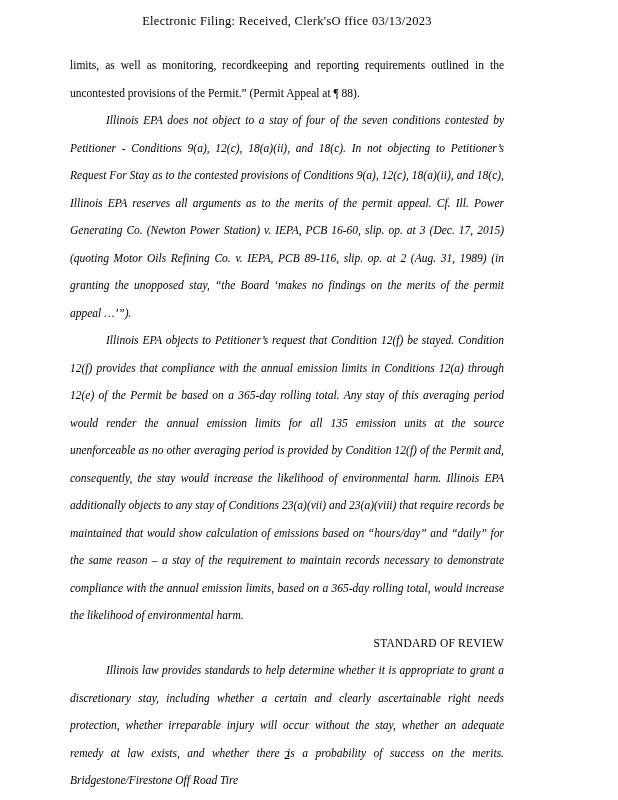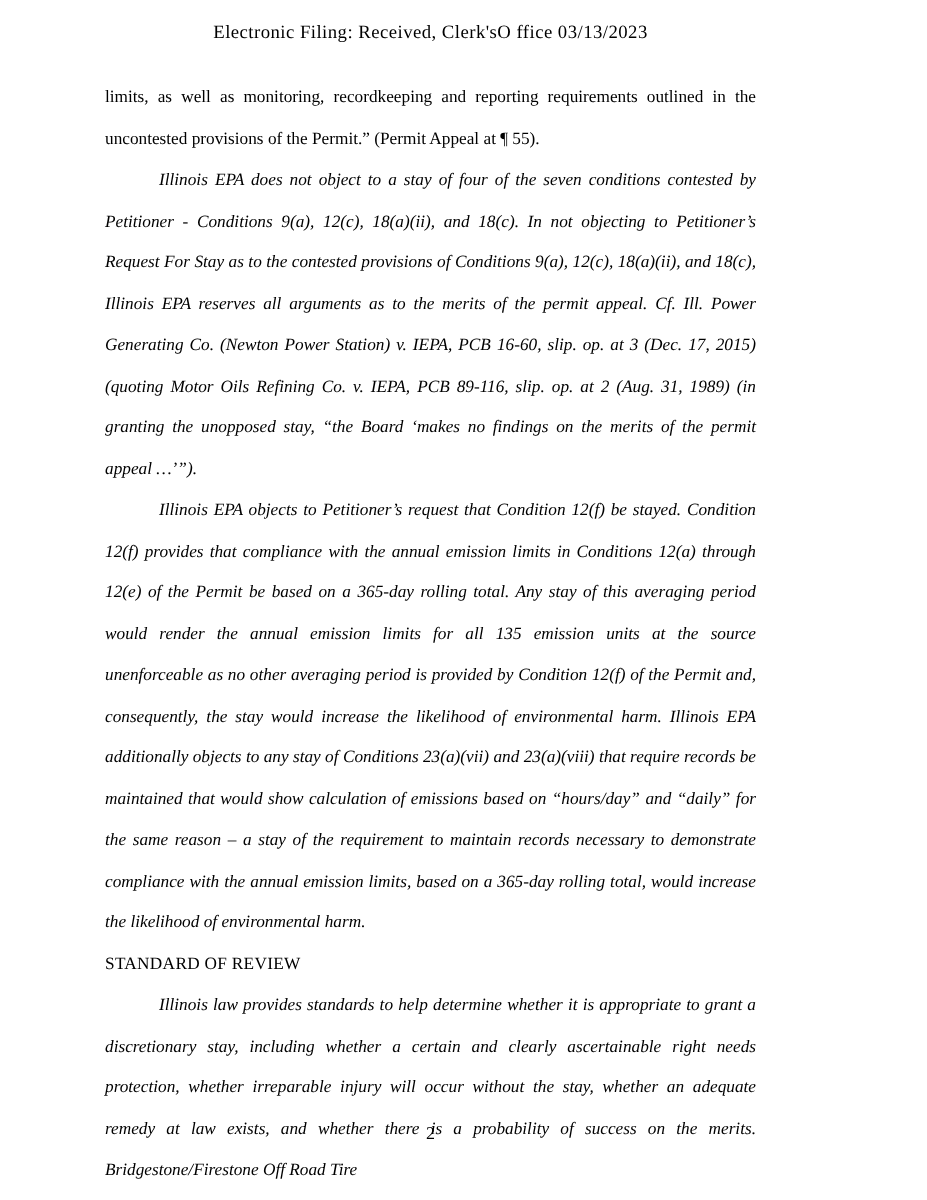--- a/index.html
+++ b/index.html
@@ -37,42 +37,42 @@
   }
   .content p {
     margin: 0;
     padding: 0;
   }
   .content p.indent {
     text-indent: 36px;
     font-style: italic;
   }
   .section-heading {
-    text-align: left;
+    text-align: right;
     text-indent: 0;
     letter-spacing: 0.2px;
   }
   .page-number {
     position: absolute;
     top: 748px;
     left: 0;
     width: 100%;
     text-align: center;
     font-size: 12px;
   }
 </style>
 </head>
 <body>
 
 <div class="page">
 
   <div class="filing-header">Electronic Filing: Received, Clerk'sO ffice 03/13/2023</div>
 
   <div class="content">
-    <p>limits, as well as monitoring, recordkeeping and reporting requirements outlined in the uncontested provisions of the Permit.” (Permit Appeal at ¶ 55).</p>
+    <p>limits, as well as monitoring, recordkeeping and reporting requirements outlined in the uncontested provisions of the Permit.” (Permit Appeal at ¶ 88).</p>
     <p class="indent">Illinois EPA does not object to a stay of four of the seven conditions contested by Petitioner - Conditions 9(a), 12(c), 18(a)(ii), and 18(c). In not objecting to Petitioner’s Request For Stay as to the contested provisions of Conditions 9(a), 12(c), 18(a)(ii), and 18(c), Illinois EPA reserves all arguments as to the merits of the permit appeal.  Cf. Ill. Power Generating Co. (Newton Power Station) v. IEPA, PCB 16-60, slip. op. at 3 (Dec. 17, 2015) (quoting  Motor Oils Refining Co. v. IEPA, PCB 89-116, slip. op. at 2 (Aug. 31, 1989) (in granting the unopposed stay, “the Board ‘makes no findings on the merits of the permit appeal …’”).</p>
     <p class="indent">Illinois EPA objects to Petitioner’s request that Condition 12(f) be stayed. Condition 12(f) provides that compliance with the annual emission limits in Conditions 12(a) through 12(e) of the Permit be based on a 365-day rolling total. Any stay of this averaging period would render the annual emission limits for all 135 emission units at the source unenforceable as no other averaging period is provided by Condition 12(f) of the Permit and, consequently, the stay would increase the likelihood of environmental harm. Illinois EPA additionally objects to any stay of Conditions 23(a)(vii) and 23(a)(viii) that require records be maintained that would show calculation of emissions based on “hours/day” and “daily” for the same reason – a stay of the requirement to maintain records necessary to demonstrate compliance with the annual emission limits, based on a 365-day rolling total, would increase the likelihood of environmental harm.</p>
     <p class="section-heading">STANDARD OF REVIEW</p>
     <p class="indent">Illinois law provides  standards to help determine whether it is appropriate to grant  a discretionary stay, including whether a certain and clearly ascertainable right needs protection, whether irreparable injury will occur without the stay, whether an adequate remedy at law exists, and whether there is a probability of success on the merits.  Bridgestone/Firestone Off Road Tire</p>
   </div>
 
   <div class="page-number">2</div>
 
 </div>
 

